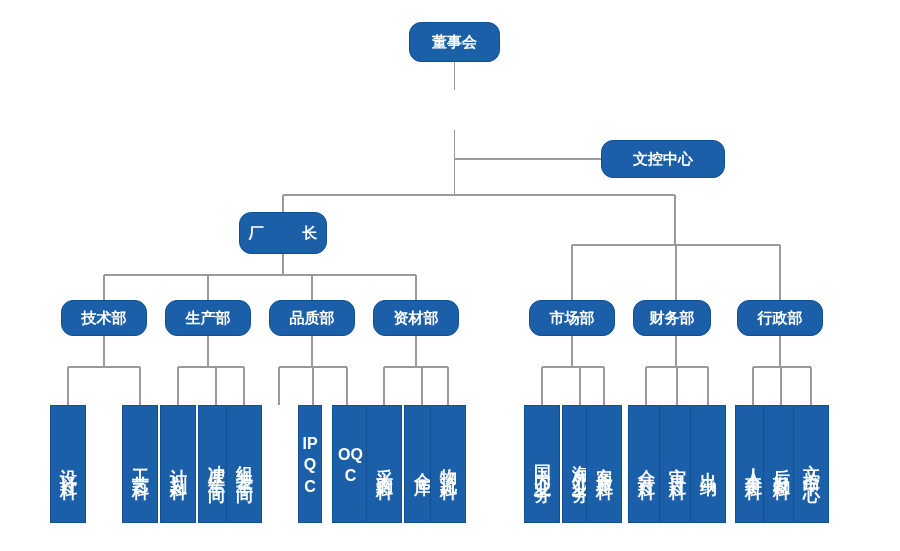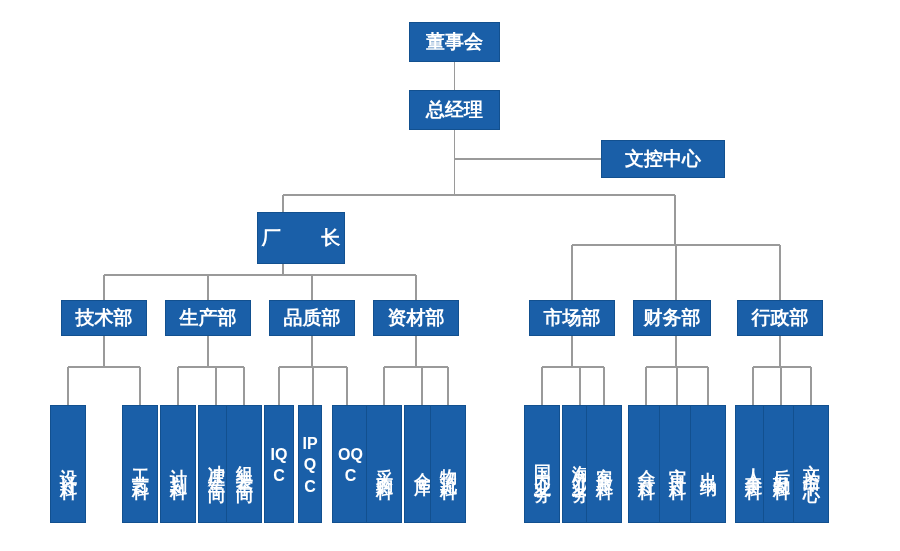--- a/index.html
+++ b/index.html
@@ -31,21 +31,22 @@
     color: #ffffff;
     display: flex;
     align-items: center;
     justify-content: center;
     text-align: center;
     line-height: 1.05;
     font-weight: bold;
     z-index: 2;
   }
   .node.h {
-    font-size: 19px;
+    font-size: 15px;
+    border-radius: 12px;
   }
   .node.h.wide {
     letter-spacing: 10px;
     text-indent: 10px;
   }
   .node.v {
     font-size: 17px;
     writing-mode: vertical-rl;
     text-orientation: upright;
     letter-spacing: 7px;
@@ -130,38 +131,36 @@
 
       <path d="M780 336 L780 367"></path>
       <path d="M753 367 L811 367"></path>
       <path d="M753 367 L753 405"></path>
       <path d="M781 367 L781 405"></path>
       <path d="M811 367 L811 405"></path>
     </g>
   </svg>
 
   <div class="node h" style="left: 409px; top: 22px; width: 91px; height: 40px;">董事会</div>
-  <div class="node h" style="left: 409px; top: 90px; width: 91px; height: 40px;">总经理</div>
   <div class="node h" style="left: 601px; top: 140px; width: 124px; height: 38px;">文控中心</div>
-  <div class="node h wide" style="left: 257px; top: 212px; width: 88px; height: 52px;">厂&nbsp;&nbsp;长</div>
+  <div class="node h wide" style="left: 239px; top: 212px; width: 88px; height: 42px;">厂&nbsp;&nbsp;长</div>
 
   <div class="node h" style="left: 165px; top: 300px; width: 86px; height: 36px;">生产部</div>
   <div class="node h" style="left: 61px; top: 300px; width: 86px; height: 36px;">技术部</div>
   <div class="node h" style="left: 269px; top: 300px; width: 86px; height: 36px;">品质部</div>
   <div class="node h" style="left: 529px; top: 300px; width: 86px; height: 36px;">市场部</div>
   <div class="node h" style="left: 373px; top: 300px; width: 86px; height: 36px;">资材部</div>
   <div class="node h" style="left: 633px; top: 300px; width: 78px; height: 36px;">财务部</div>
   <div class="node h" style="left: 737px; top: 300px; width: 86px; height: 36px;">行政部</div>
 
   <div class="node v" style="left: 50px; top: 405px; width: 36px; height: 118px;">设计科</div>
   <div class="node v" style="left: 122px; top: 405px; width: 36px; height: 118px;">工艺科</div>
   <div class="node v" style="left: 160px; top: 405px; width: 36px; height: 118px;">计划科</div>
   <div class="node v" style="left: 198px; top: 405px; width: 36px; height: 118px;">冲压车间</div>
   <div class="node v" style="left: 226px; top: 405px; width: 36px; height: 118px;">组装车间</div>
-  <div class="node v lat" style="left: 264px; top: 405px; width: 30px; height: 118px;">IQC</div>
   <div class="node v lat" style="left: 298px; top: 405px; width: 24px; height: 118px;">IPQC</div>
   <div class="node v lat" style="left: 332px; top: 405px; width: 37px; height: 118px;">OQC</div>
   <div class="node v" style="left: 366px; top: 405px; width: 36px; height: 118px;">采购科</div>
   <div class="node v" style="left: 404px; top: 405px; width: 36px; height: 118px;">仓库</div>
   <div class="node v" style="left: 430px; top: 405px; width: 36px; height: 118px;">物流科</div>
   <div class="node v" style="left: 524px; top: 405px; width: 36px; height: 118px;">国内业务</div>
   <div class="node v" style="left: 562px; top: 405px; width: 36px; height: 118px;">海外业务</div>
   <div class="node v" style="left: 586px; top: 405px; width: 36px; height: 118px;">客服科</div>
   <div class="node v" style="left: 628px; top: 405px; width: 36px; height: 118px;">会计科</div>
   <div class="node v" style="left: 659px; top: 405px; width: 36px; height: 118px;">审计科</div>

